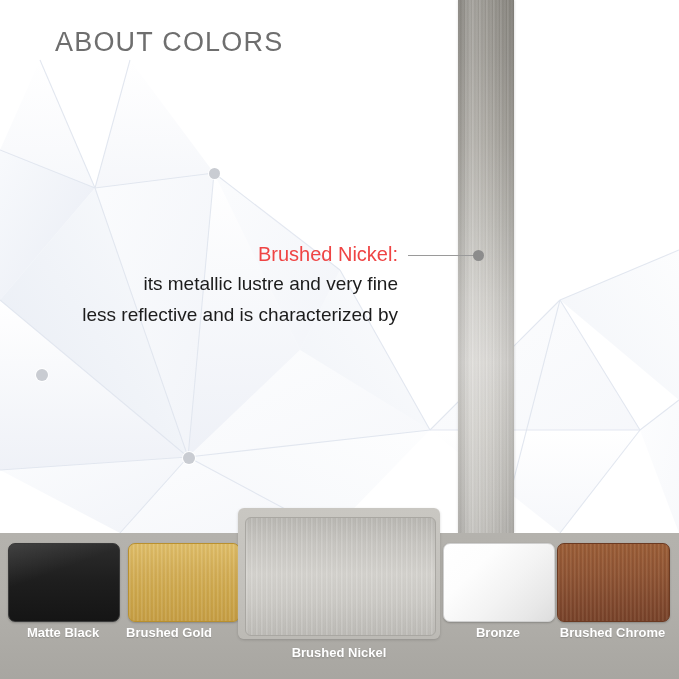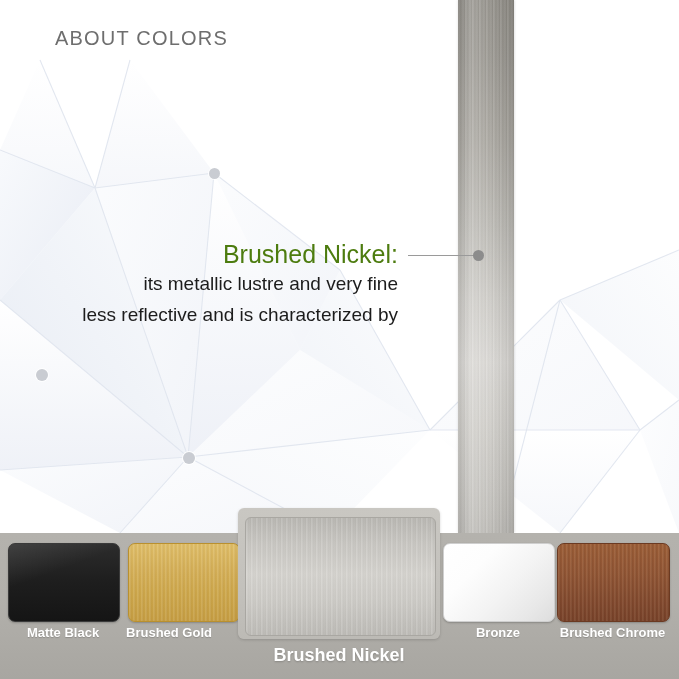--- a/index.html
+++ b/index.html
@@ -64,38 +64,38 @@
       rgba(255,255,255,0.05) 55%,
       rgba(0,0,0,0.05) 86%,
       rgba(0,0,0,0.10) 100%);
   }
 
   
   #page-title {
     position: absolute;
     left: 55px;
     top: 27px;
-    font-size: 20px;
+    font-size: 27px;
     letter-spacing: 1.2px;
     color: #6e6e6e;
     font-weight: 400;
     white-space: nowrap;
   }
 
   
   #callout-text {
     position: absolute;
     left: 40px;
     top: 240px;
     width: 358px;
     text-align: right;
   }
   #callout-heading {
-    font-size: 25px;
-    color: #4d7c0f;
+    font-size: 20px;
+    color: #ef4444;
     line-height: 28px;
     white-space: nowrap;
   }
   .callout-line {
     font-size: 19px;
     color: #1c1c1c;
     line-height: 31px;
     white-space: nowrap;
   }
 
@@ -220,21 +220,21 @@
     height: 117px;
     border-radius: 6px;
   }
   #featured-label {
     position: absolute;
     left: 238px;
     top: 645px;
     width: 202px;
     text-align: center;
     color: #ffffff;
-    font-size: 18px;
+    font-size: 13px;
     font-weight: bold;
     white-space: nowrap;
     text-shadow: 0 1px 2px rgba(0,0,0,0.20);
   }
 </style>
 </head>
 <body>
 
 <div id="stage">
 

